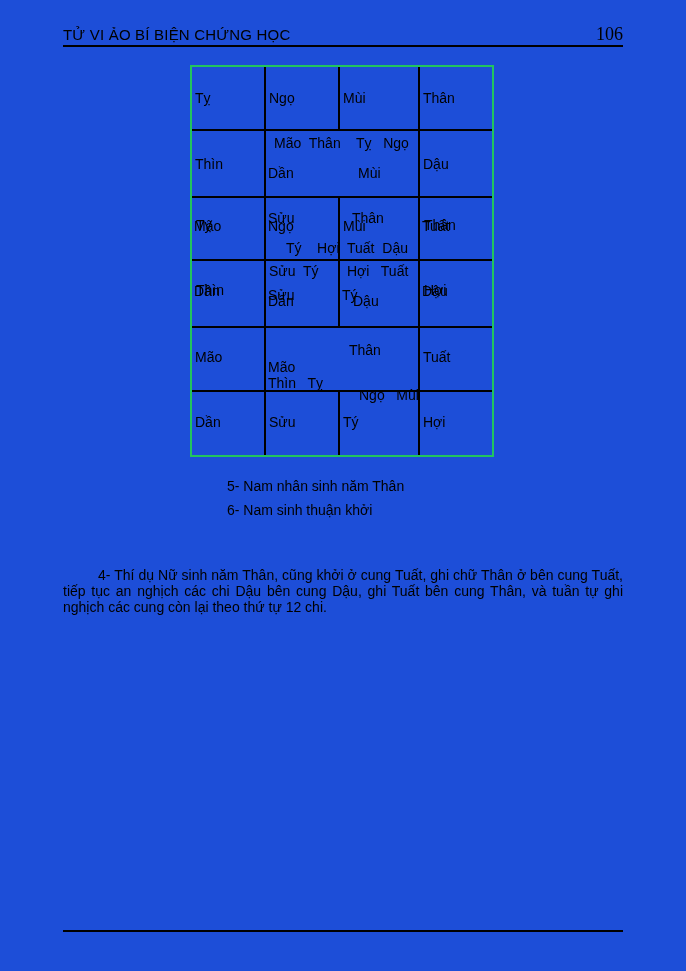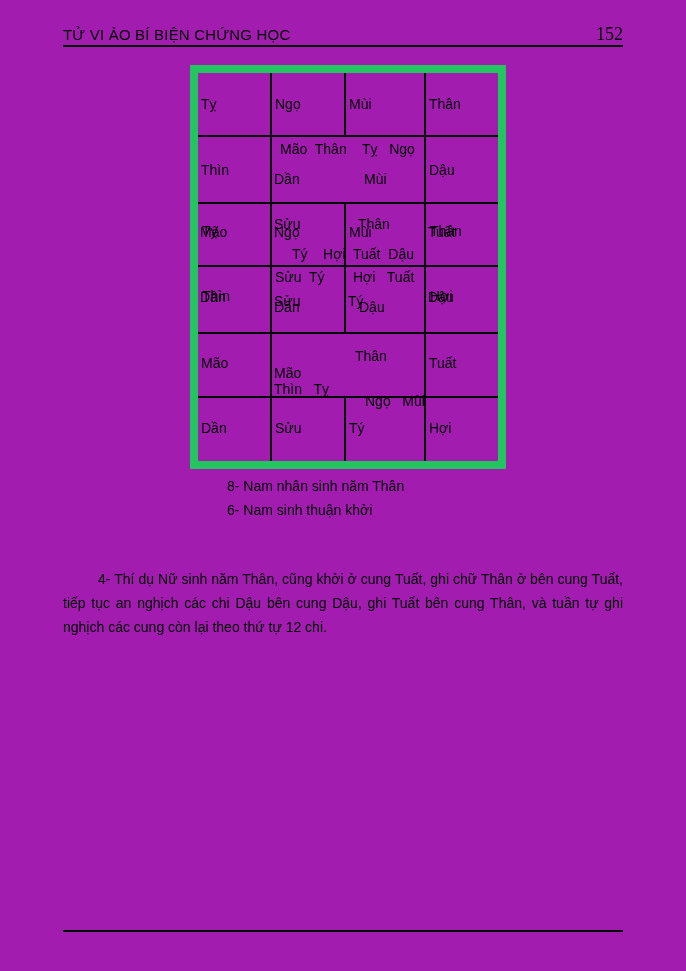--- a/index.html
+++ b/index.html
@@ -1,19 +1,19 @@
 <!DOCTYPE html>
 <html><head>
 <meta charset="utf-8">
 <style>
   html,body{margin:0;padding:0;background:#888;}
   .page{
     position:relative;
     width:686px;height:971px;
-    background:#a21caf;
+    background:#1d4ed8;
     font-family:"Liberation Sans","DejaVu Sans",sans-serif;
     color:#000;
     overflow:hidden;
   }
   
   .header-title{
     position:absolute;left:63px;top:26px;
     font-size:15px;letter-spacing:.2px;white-space:pre;
   }
   .page-number{
@@ -23,21 +23,21 @@
   }
   .header-rule{
     position:absolute;left:63px;top:45px;width:560px;height:2px;background:#000;
   }
   
   .ztable{
     position:absolute;left:190px;top:65px;
     display:grid;
     grid-template-columns:74px 74px 80px 72px;
     grid-template-rows:64px 67px 63px 67px 64px 63px;
-    border:8px solid #22c55e;
+    border:2px solid #22c55e;
     font-size:14px;
   }
   .cell{
     position:relative;
     box-sizing:border-box;
     border-right:2px solid #000;
     border-bottom:2px solid #000;
   }
   .cell.no-r{border-right:none;}
   .cell.no-b{border-bottom:none;}
@@ -46,42 +46,42 @@
     position:absolute;
     white-space:pre;
     line-height:15px;
   }
   
   .notes{position:absolute;left:227px;top:479px;font-size:14px;}
   .note-item{line-height:15px;margin-bottom:9px;white-space:pre;}
   
   .body-par{
     position:absolute;left:63px;top:567px;width:560px;
-    font-size:14px;line-height:24px;
+    font-size:14px;line-height:16px;
     text-align:justify;text-indent:35px;
   }
   .section-heading{
     position:absolute;left:63px;top:628px;
     font-size:14.5px;font-weight:bold;white-space:pre;
   }
   
   .footer-rule{
     position:absolute;left:63px;top:930px;width:560px;height:2px;background:#000;
   }
   .footer-text{
     position:absolute;left:63px;top:935px;font-size:14px;white-space:pre;
   }
 </style>
 </head>
 <body>
 
 <div class="page">
 
   <div class="header-title">TỬ VI ẢO BÍ BIỆN CHỨNG HỌC</div>
-  <div class="page-number">152</div>
+  <div class="page-number">106</div>
   <div class="header-rule"></div>
 
   <div class="ztable">
 
     <div class="cell">
       <span class="t" style="left:3px;top:24px">Tỵ</span>
     </div>
     <div class="cell">
       <span class="t" style="left:3px;top:24px">Ngọ</span>
     </div>
@@ -164,21 +164,21 @@
     <div class="cell no-b">
       <span class="t" style="left:3px;top:23px">Tý</span>
     </div>
     <div class="cell no-r no-b">
       <span class="t" style="left:3px;top:23px">Hợi</span>
     </div>
 
   </div>
 
   <div class="notes">
-    <div class="note-item">8- Nam nhân sinh năm Thân</div>
+    <div class="note-item">5- Nam nhân sinh năm Thân</div>
     <div class="note-item">6- Nam sinh thuận khởi</div>
   </div>
 
   <div class="body-par">4- Thí dụ Nữ sinh năm Thân, cũng khởi ở cung Tuất, ghi chữ Thân ở bên cung Tuất, tiếp tục an nghịch các chi Dậu bên cung Dậu, ghi Tuất bên cung Thân, và tuần tự ghi nghịch các cung còn lại theo thứ tự 12 chi.</div>
 
 
   <div class="footer-rule"></div>
 
 </div>
 

